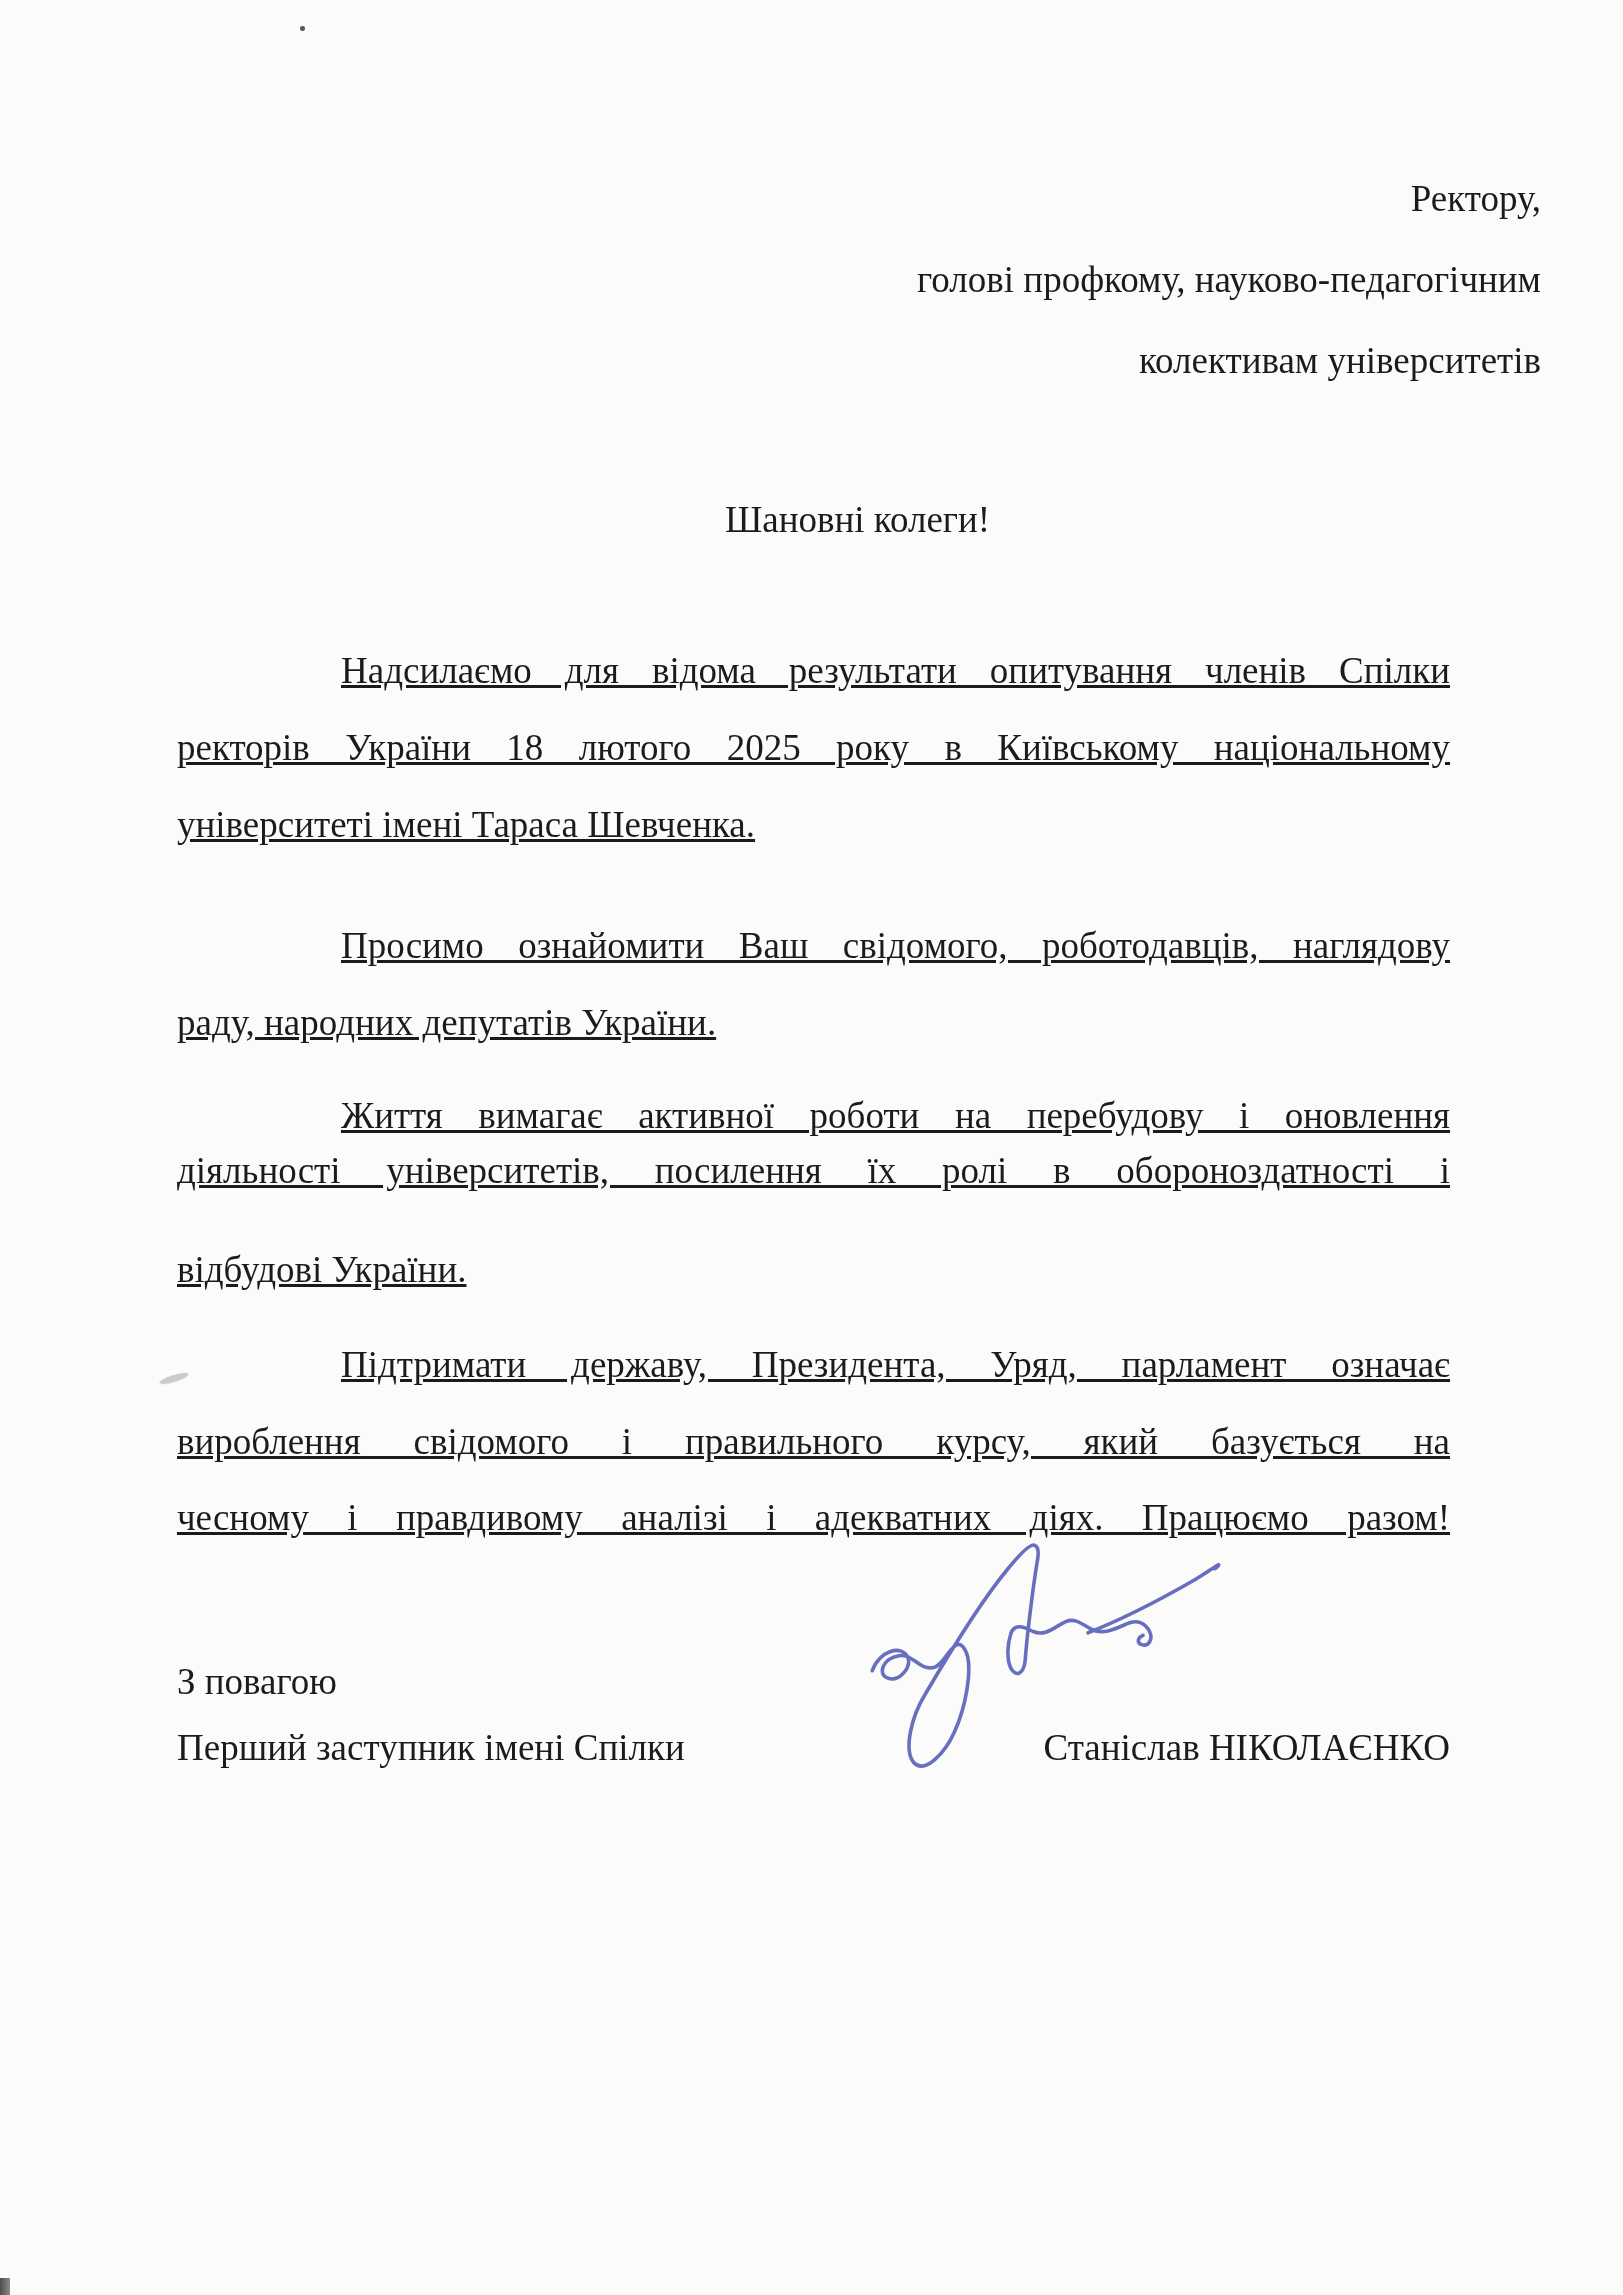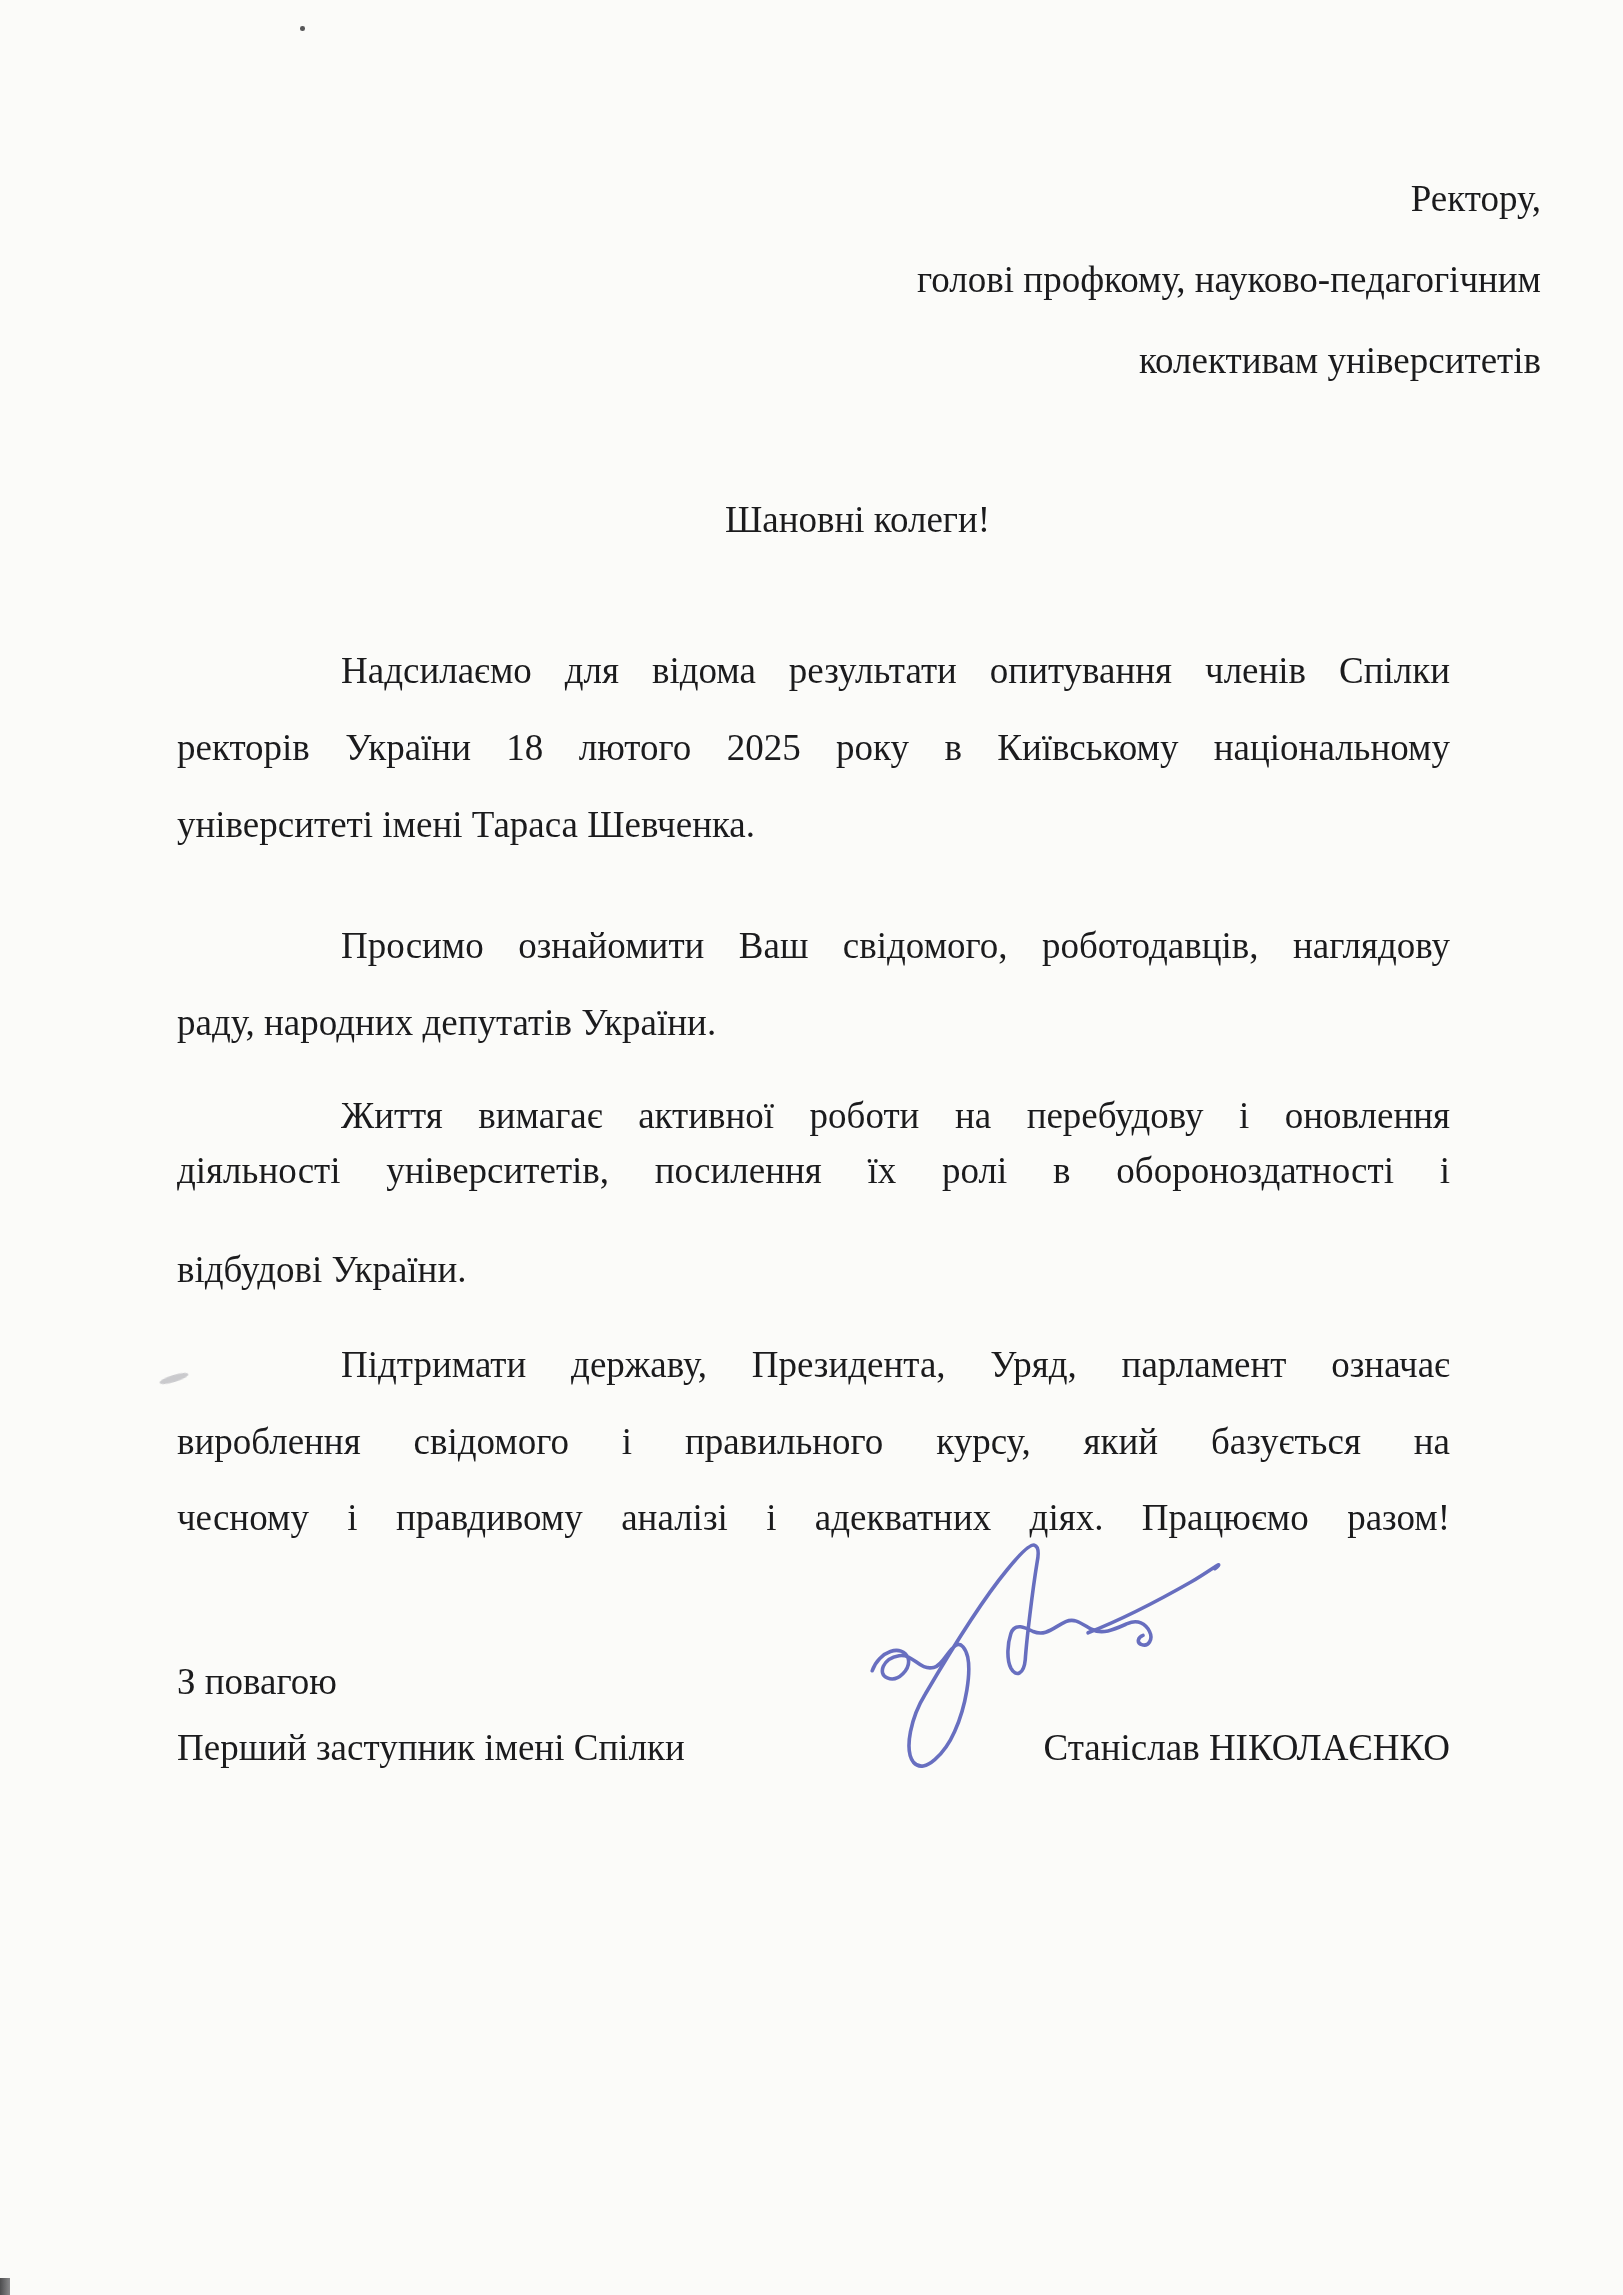--- a/index.html
+++ b/index.html
@@ -41,20 +41,21 @@
   .line {
     position: absolute;
     left: 177px;
     width: 1273px;
     height: 47px;
     font-size: 37px;
     line-height: 47px;
     text-align: justify;
     text-align-last: justify;
     overflow: hidden;
+    text-decoration: underline;
   }
   .line.first { text-indent: 164px; }
   .line.last  { text-align-last: left; }
   
   .valediction {
     position: absolute;
     top: 1644px;
     left: 177px;
     font-size: 37px;
     line-height: 47px;

